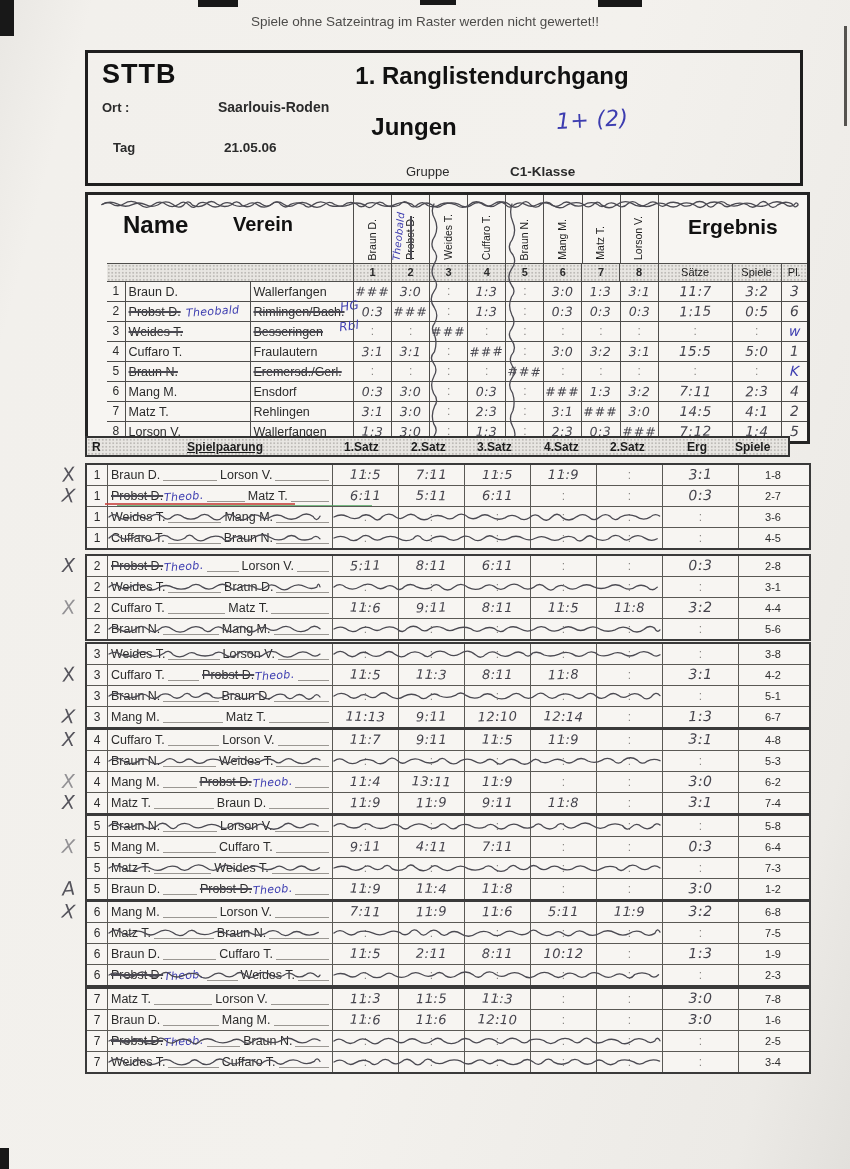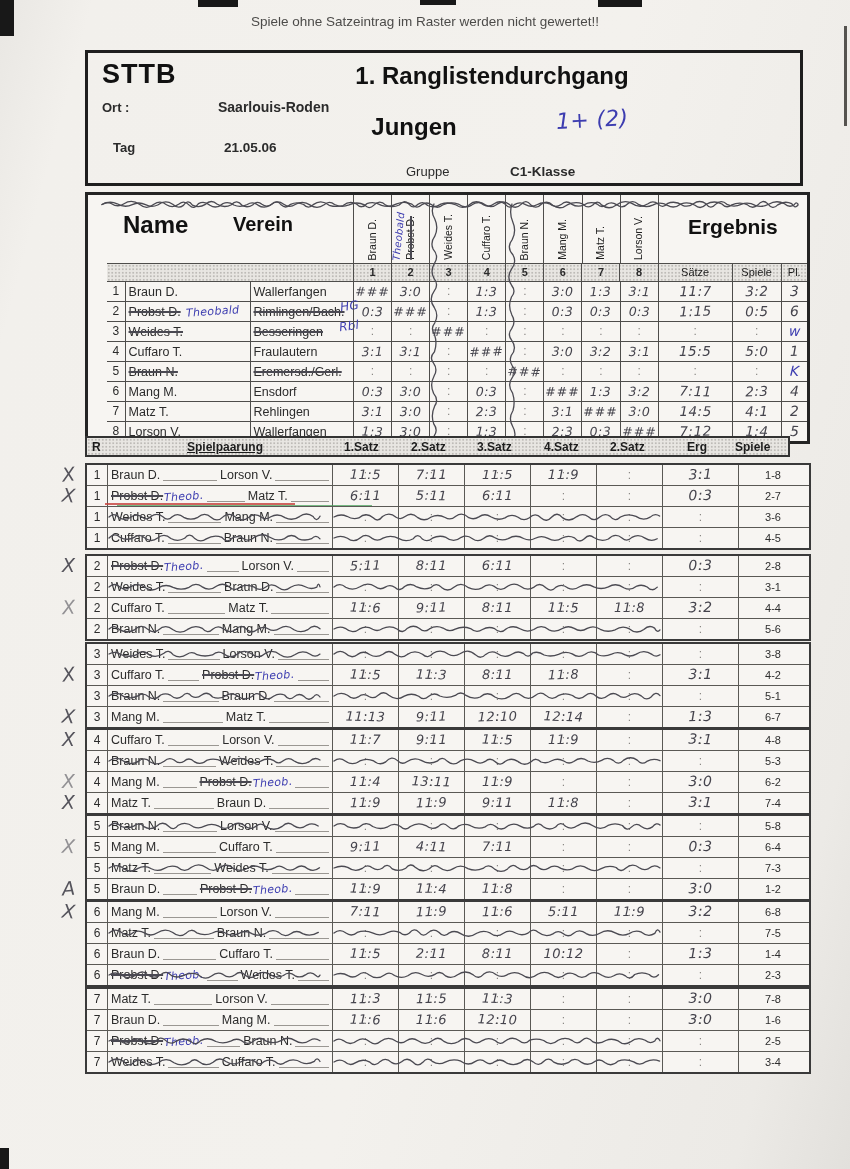--- a/index.html
+++ b/index.html
@@ -1249,21 +1249,21 @@
             <span class="setcolon">:</span>
             <span class="sethw hw" style="transform: rotate(0.3deg);">10:12</span>
           </div>
           <div class="mcell m-set">
             <span class="setcolon">:</span>
           </div>
           <div class="mcell m-erg">
             <span class="setcolon">:</span>
             <span class="sethw hw" style="font-size: 14px; transform: rotate(-1.3deg);">1:3</span>
           </div>
-          <div class="mcell m-schema">1-4</div>
+          <div class="mcell m-schema">1-9</div>
         </div>
         <div class="mrow">
           <div class="mcell m-num">6</div>
           <div class="mcell m-pair">
             <span class="m-name struck">Probst D.</span>
             <span class="hwb" style="font-size: 11px; margin-left: 1px; transform: rotate(-4deg);">Theob.</span>
             <div class="leader"></div>
             <span class="m-name">Weides T.</span>
             <div class="leader"></div>
           </div>

